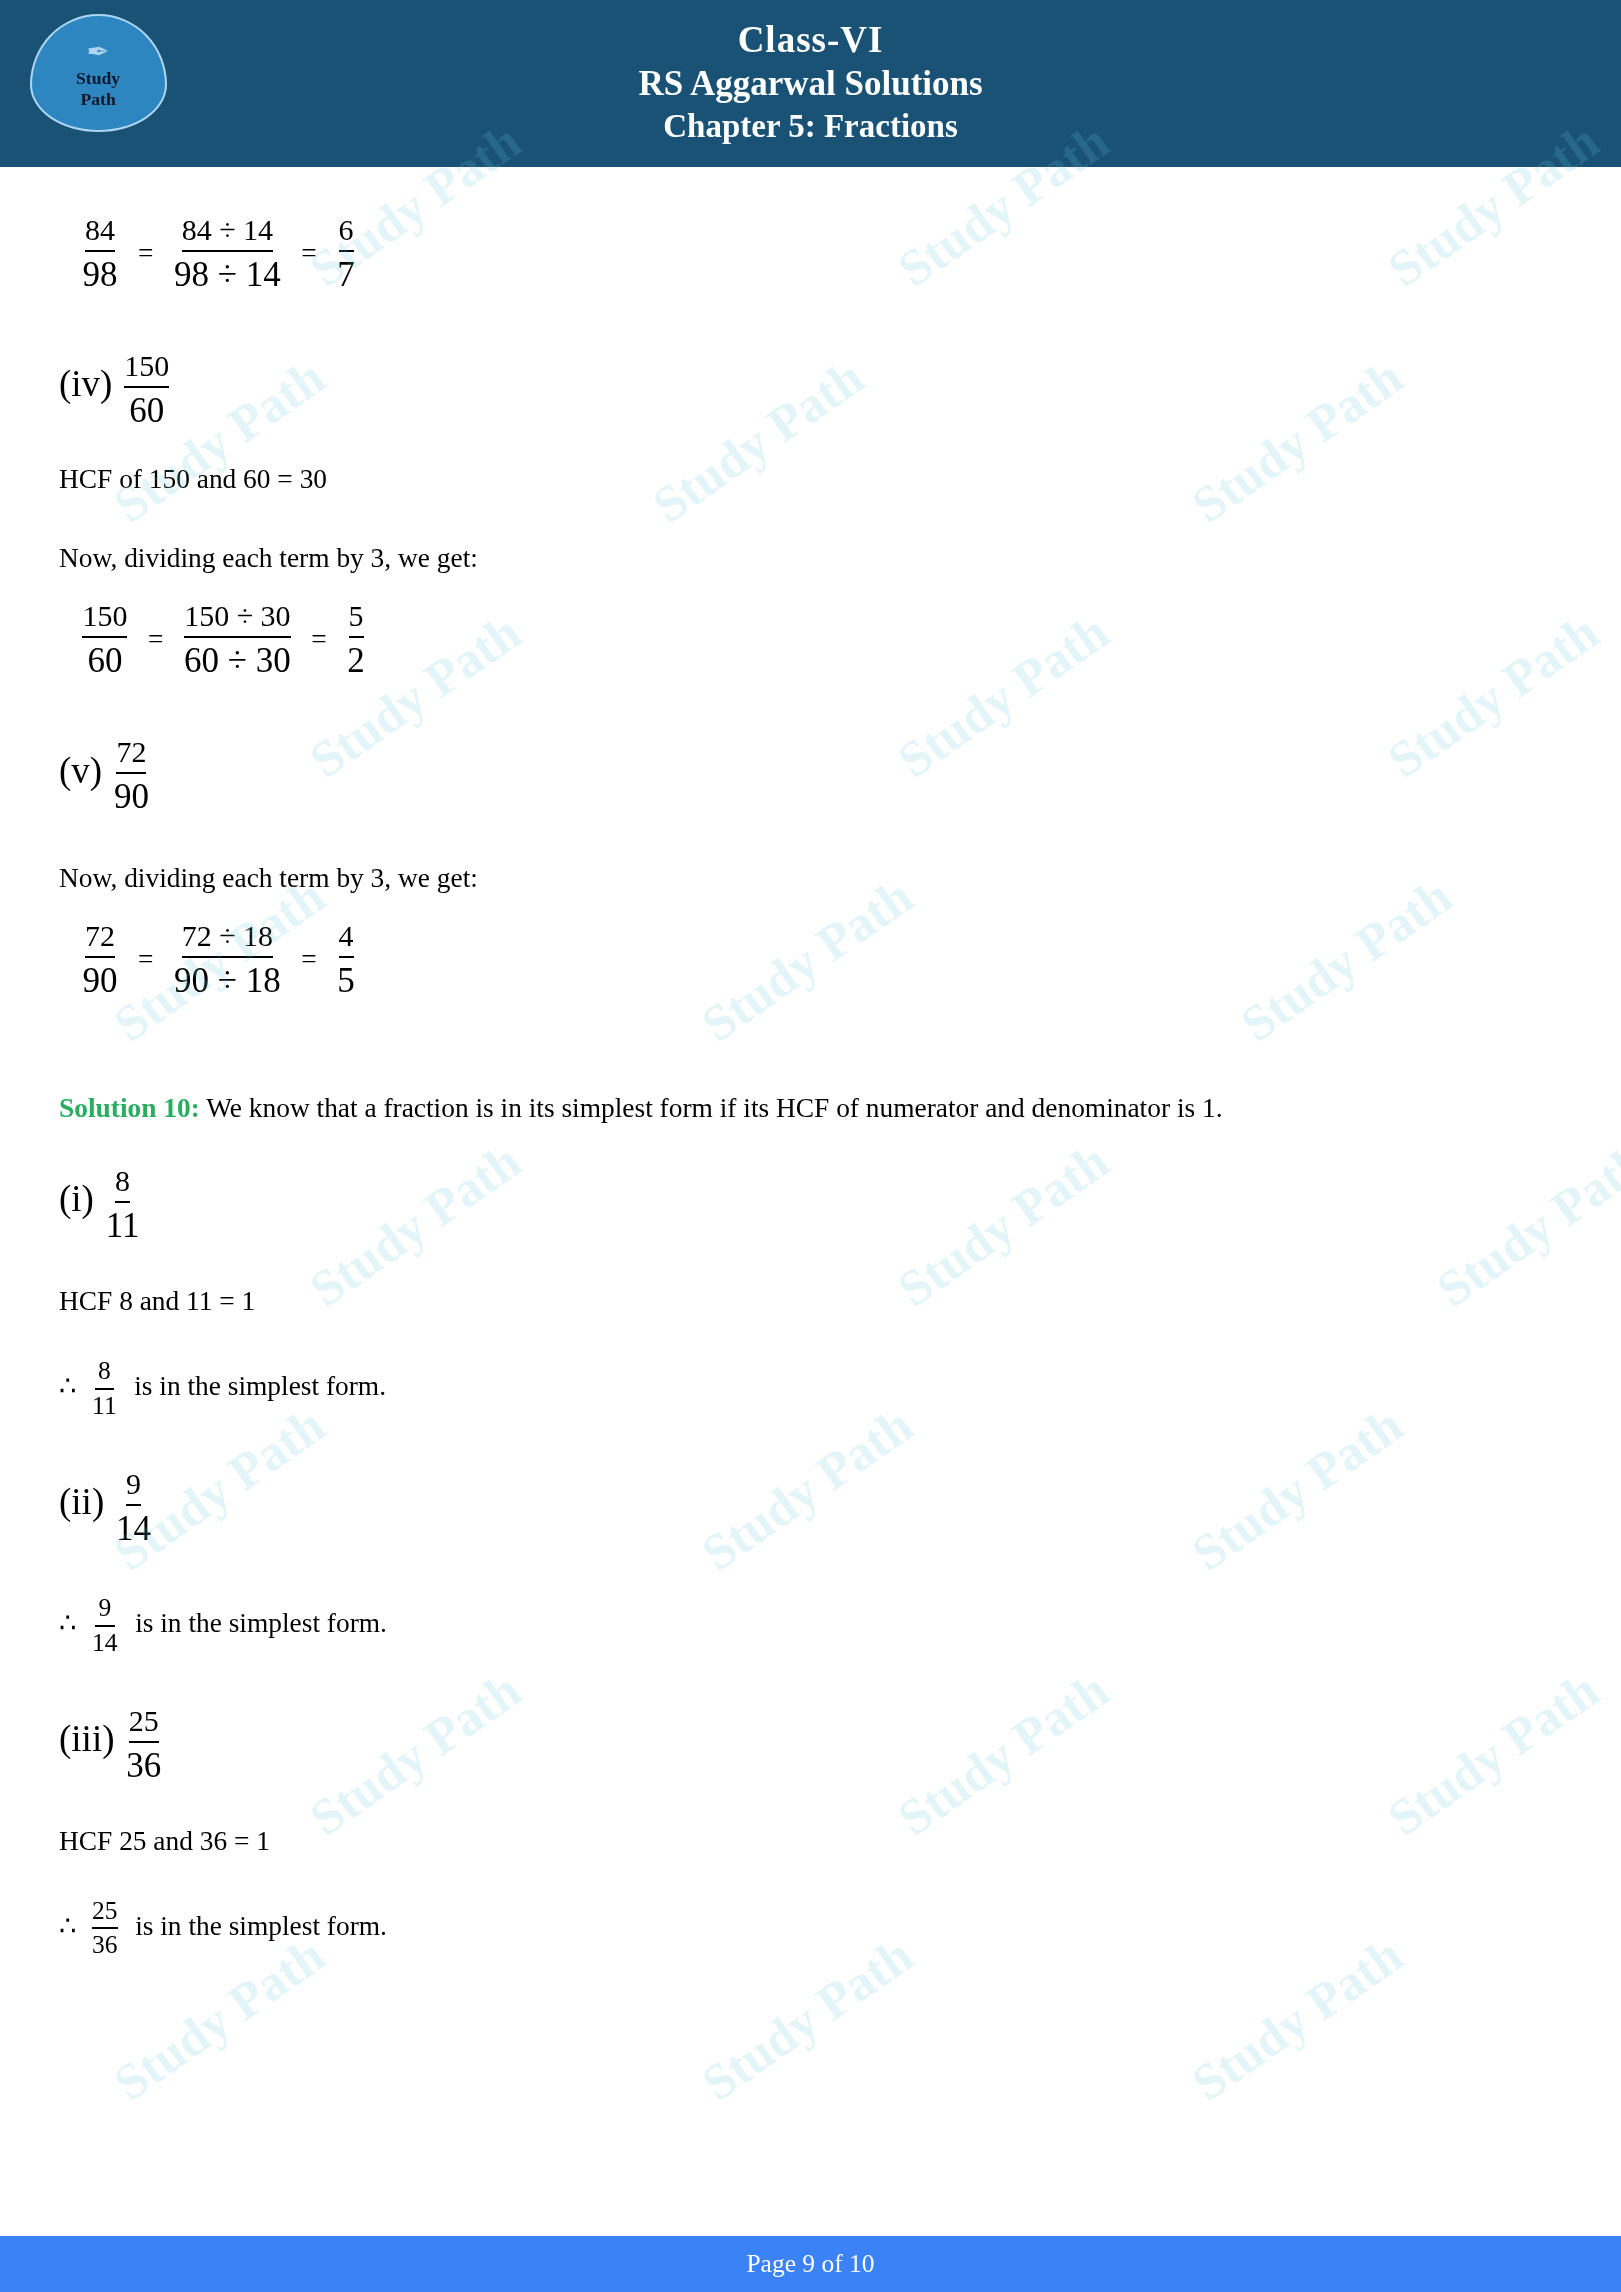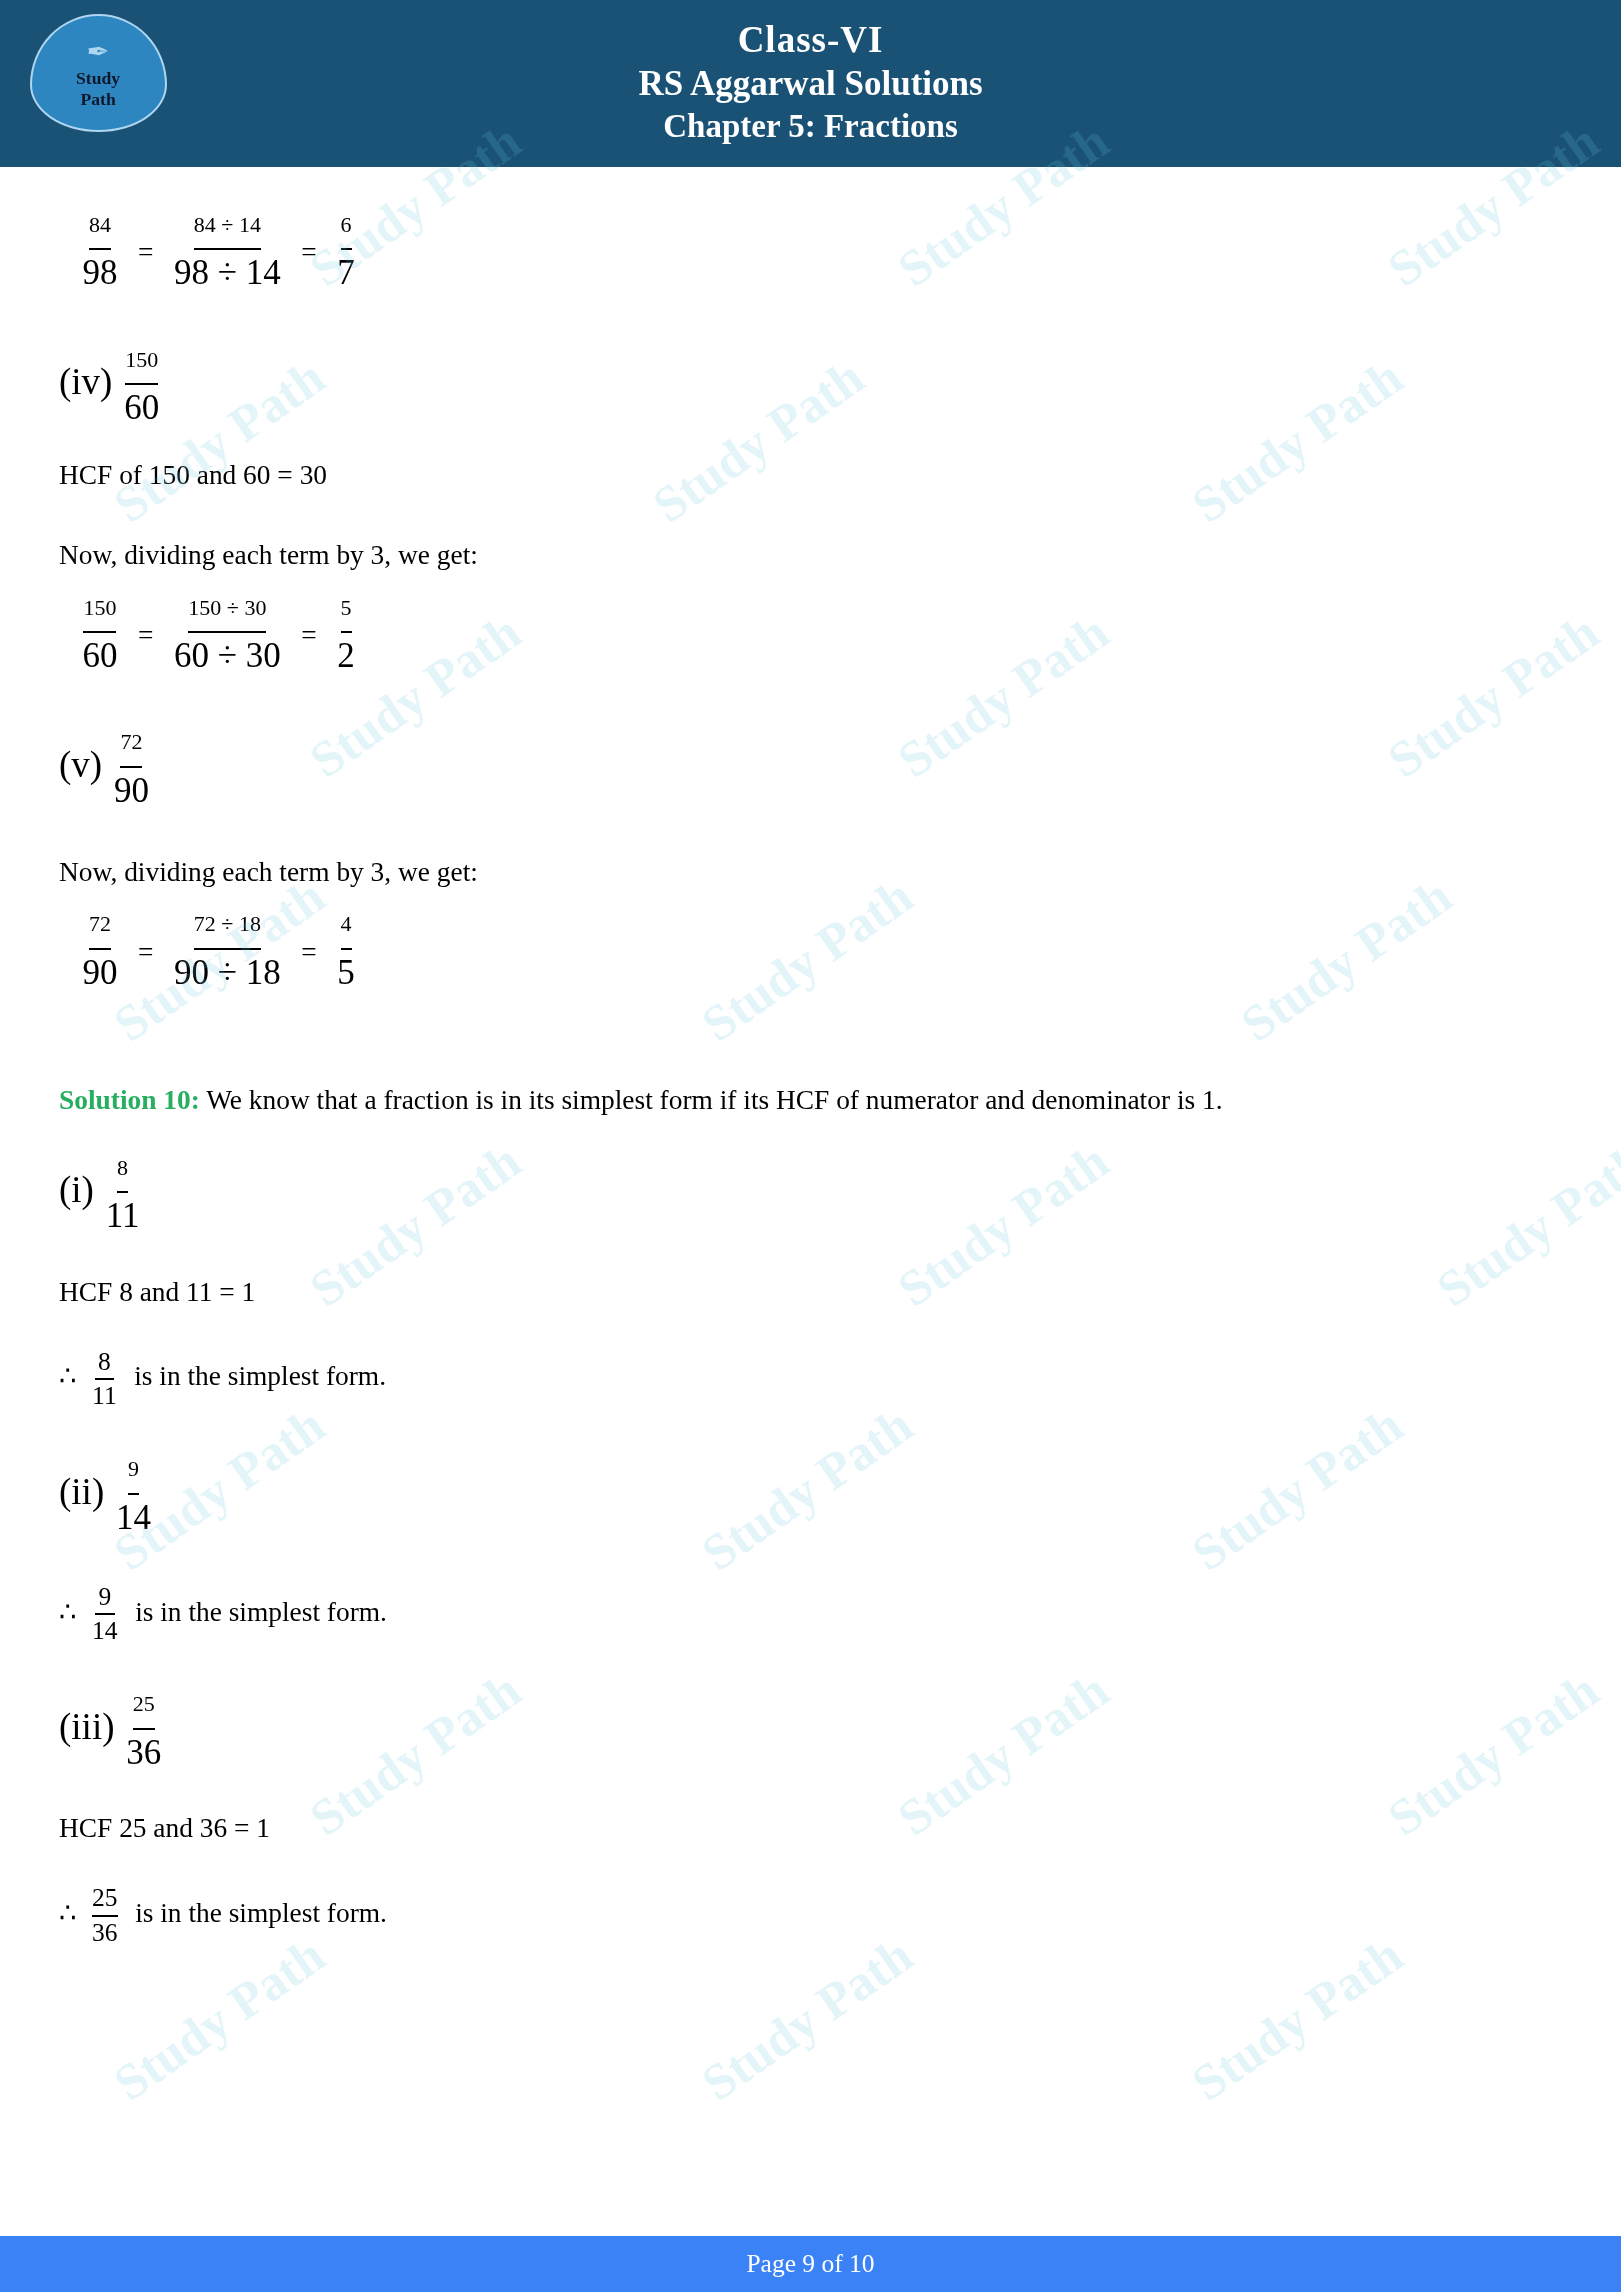--- a/index.html
+++ b/index.html
@@ -105,23 +105,23 @@
     }
     .fraction {
       display: inline-flex;
       flex-direction: column;
       align-items: center;
       vertical-align: middle;
       margin: 0 3.9px;
     }
     .fraction .num {
       border-bottom: 2px solid #000;
-      padding-bottom: 10px;
-      text-align: center;
-      font-size: 22px;
+      padding-bottom: 2px;
+      text-align: center;
+      font-size: 30px;
       line-height: 1.2;
     }
     .fraction .den {
       padding-top: 2px;
       text-align: center;
       font-size: 35px;
       line-height: 1.2;
     }
     .equals {
       font-size: 27.4px;

